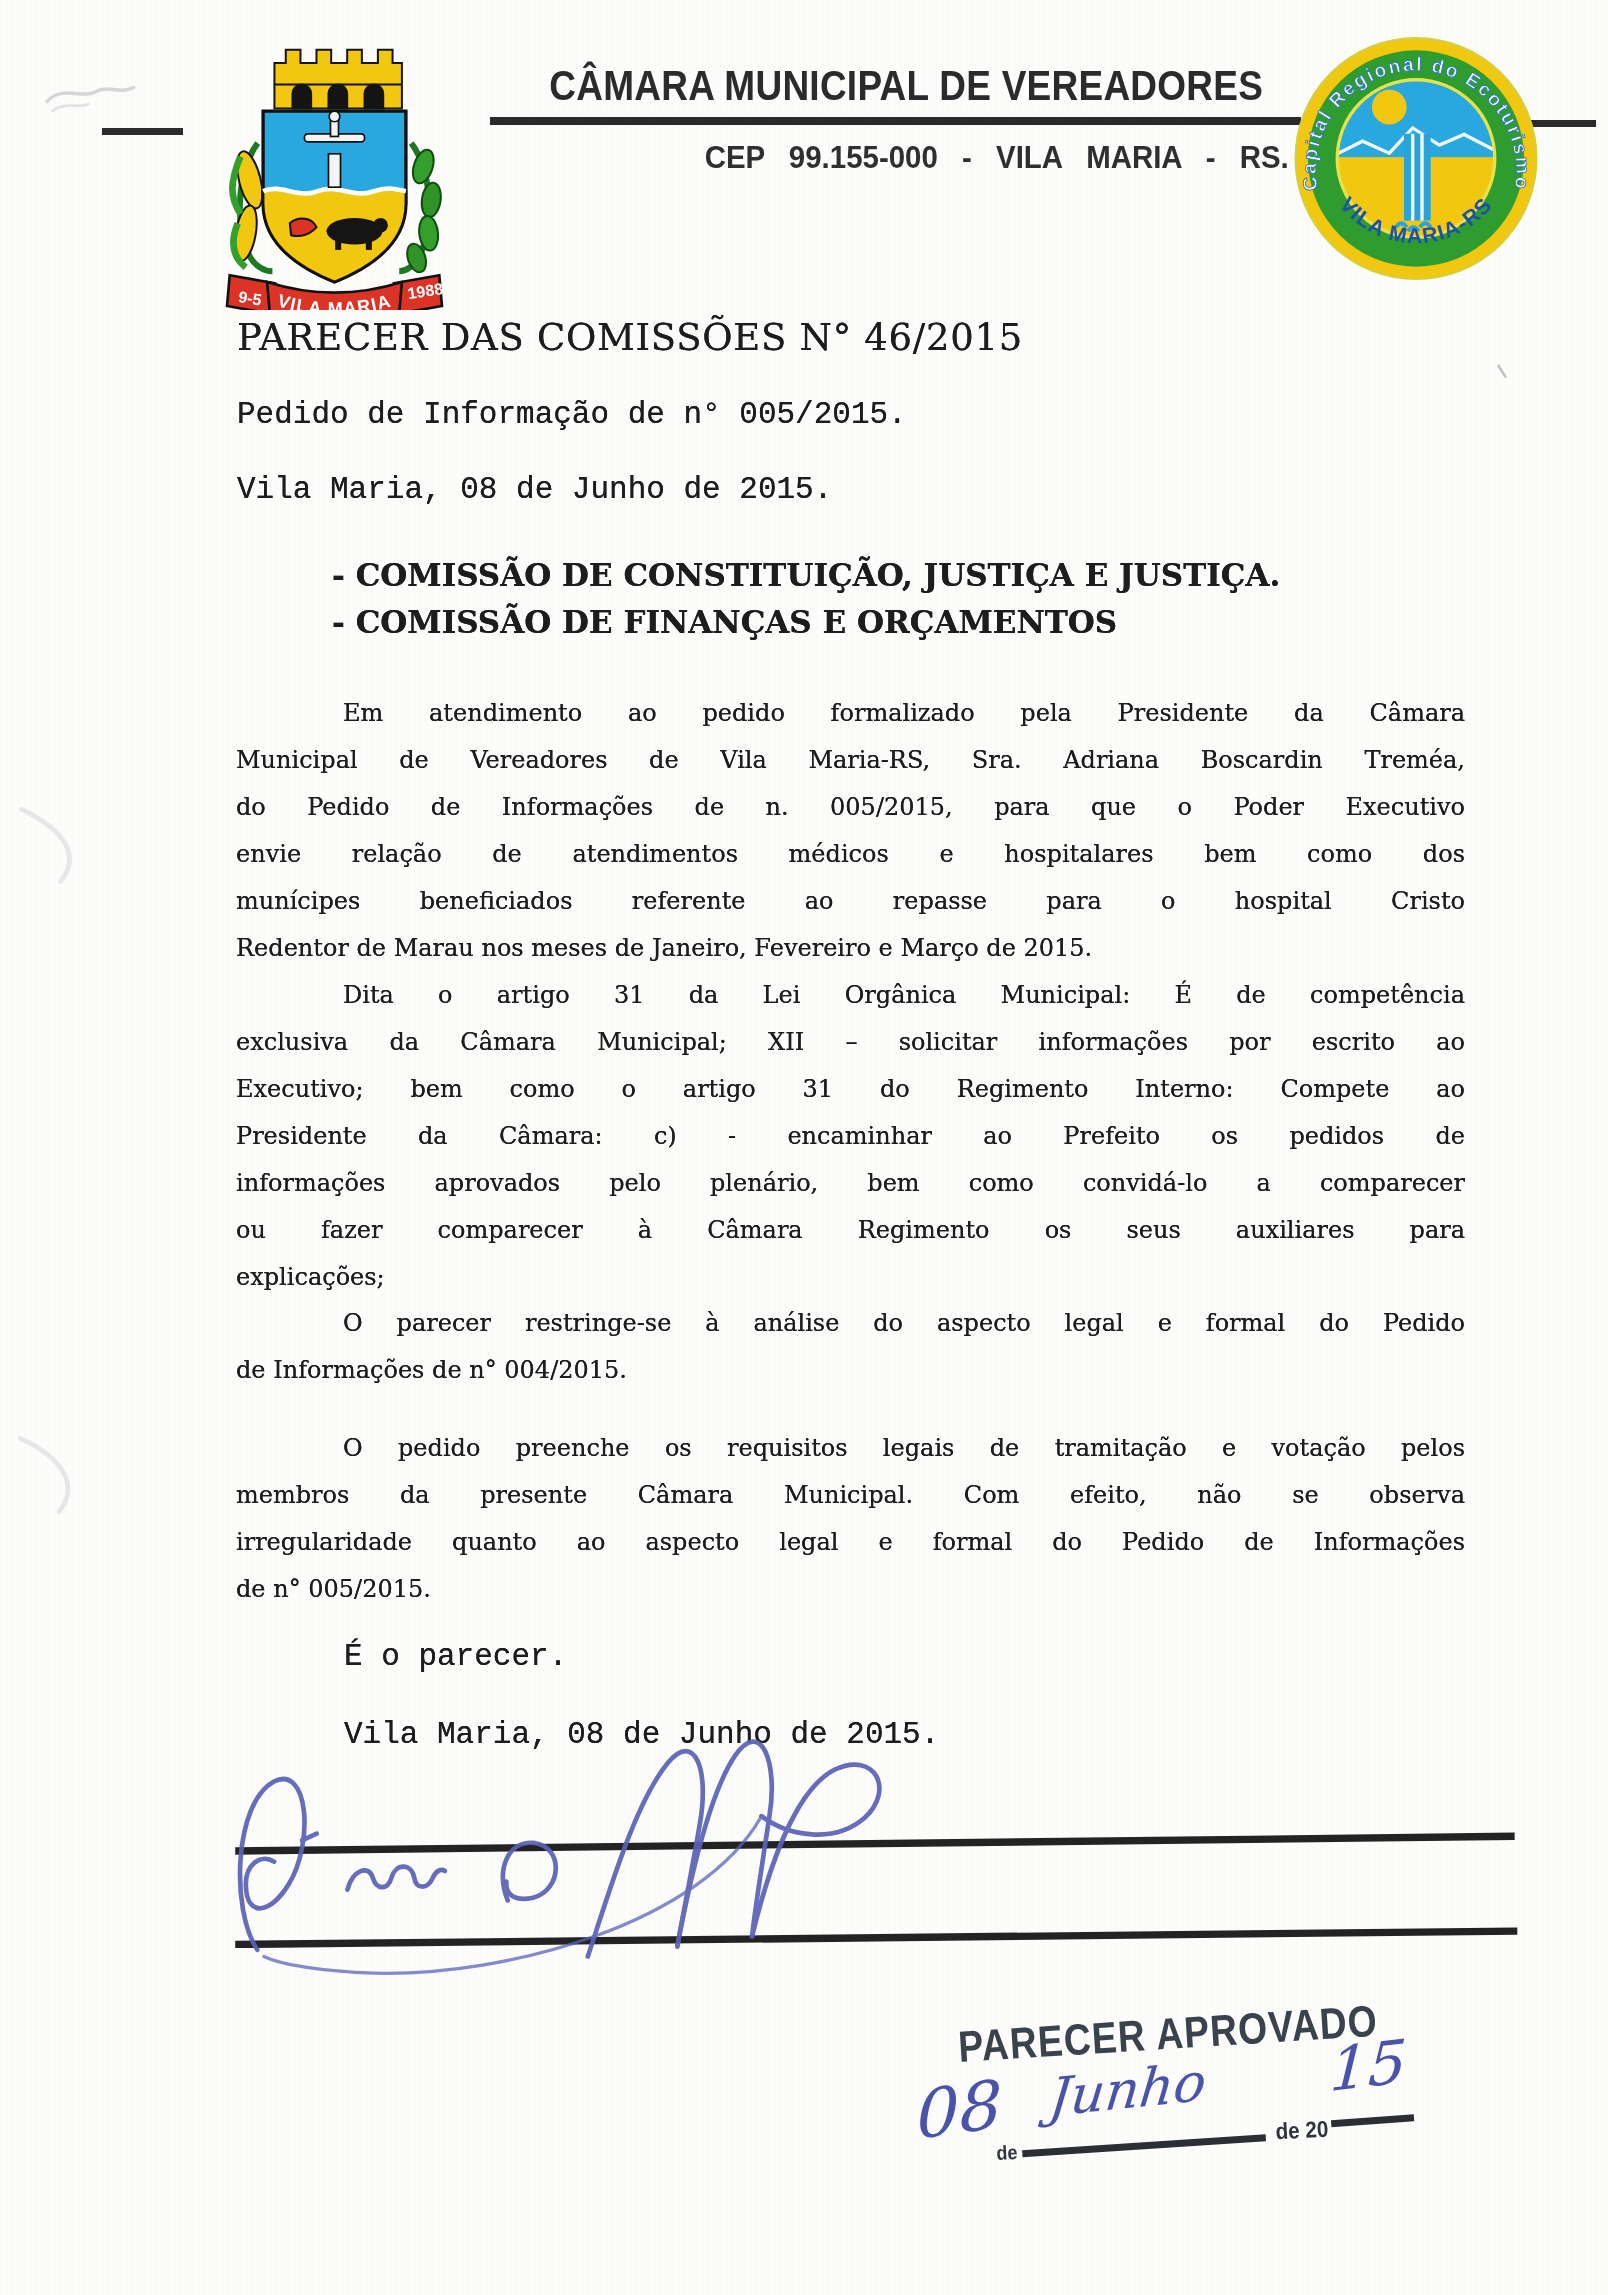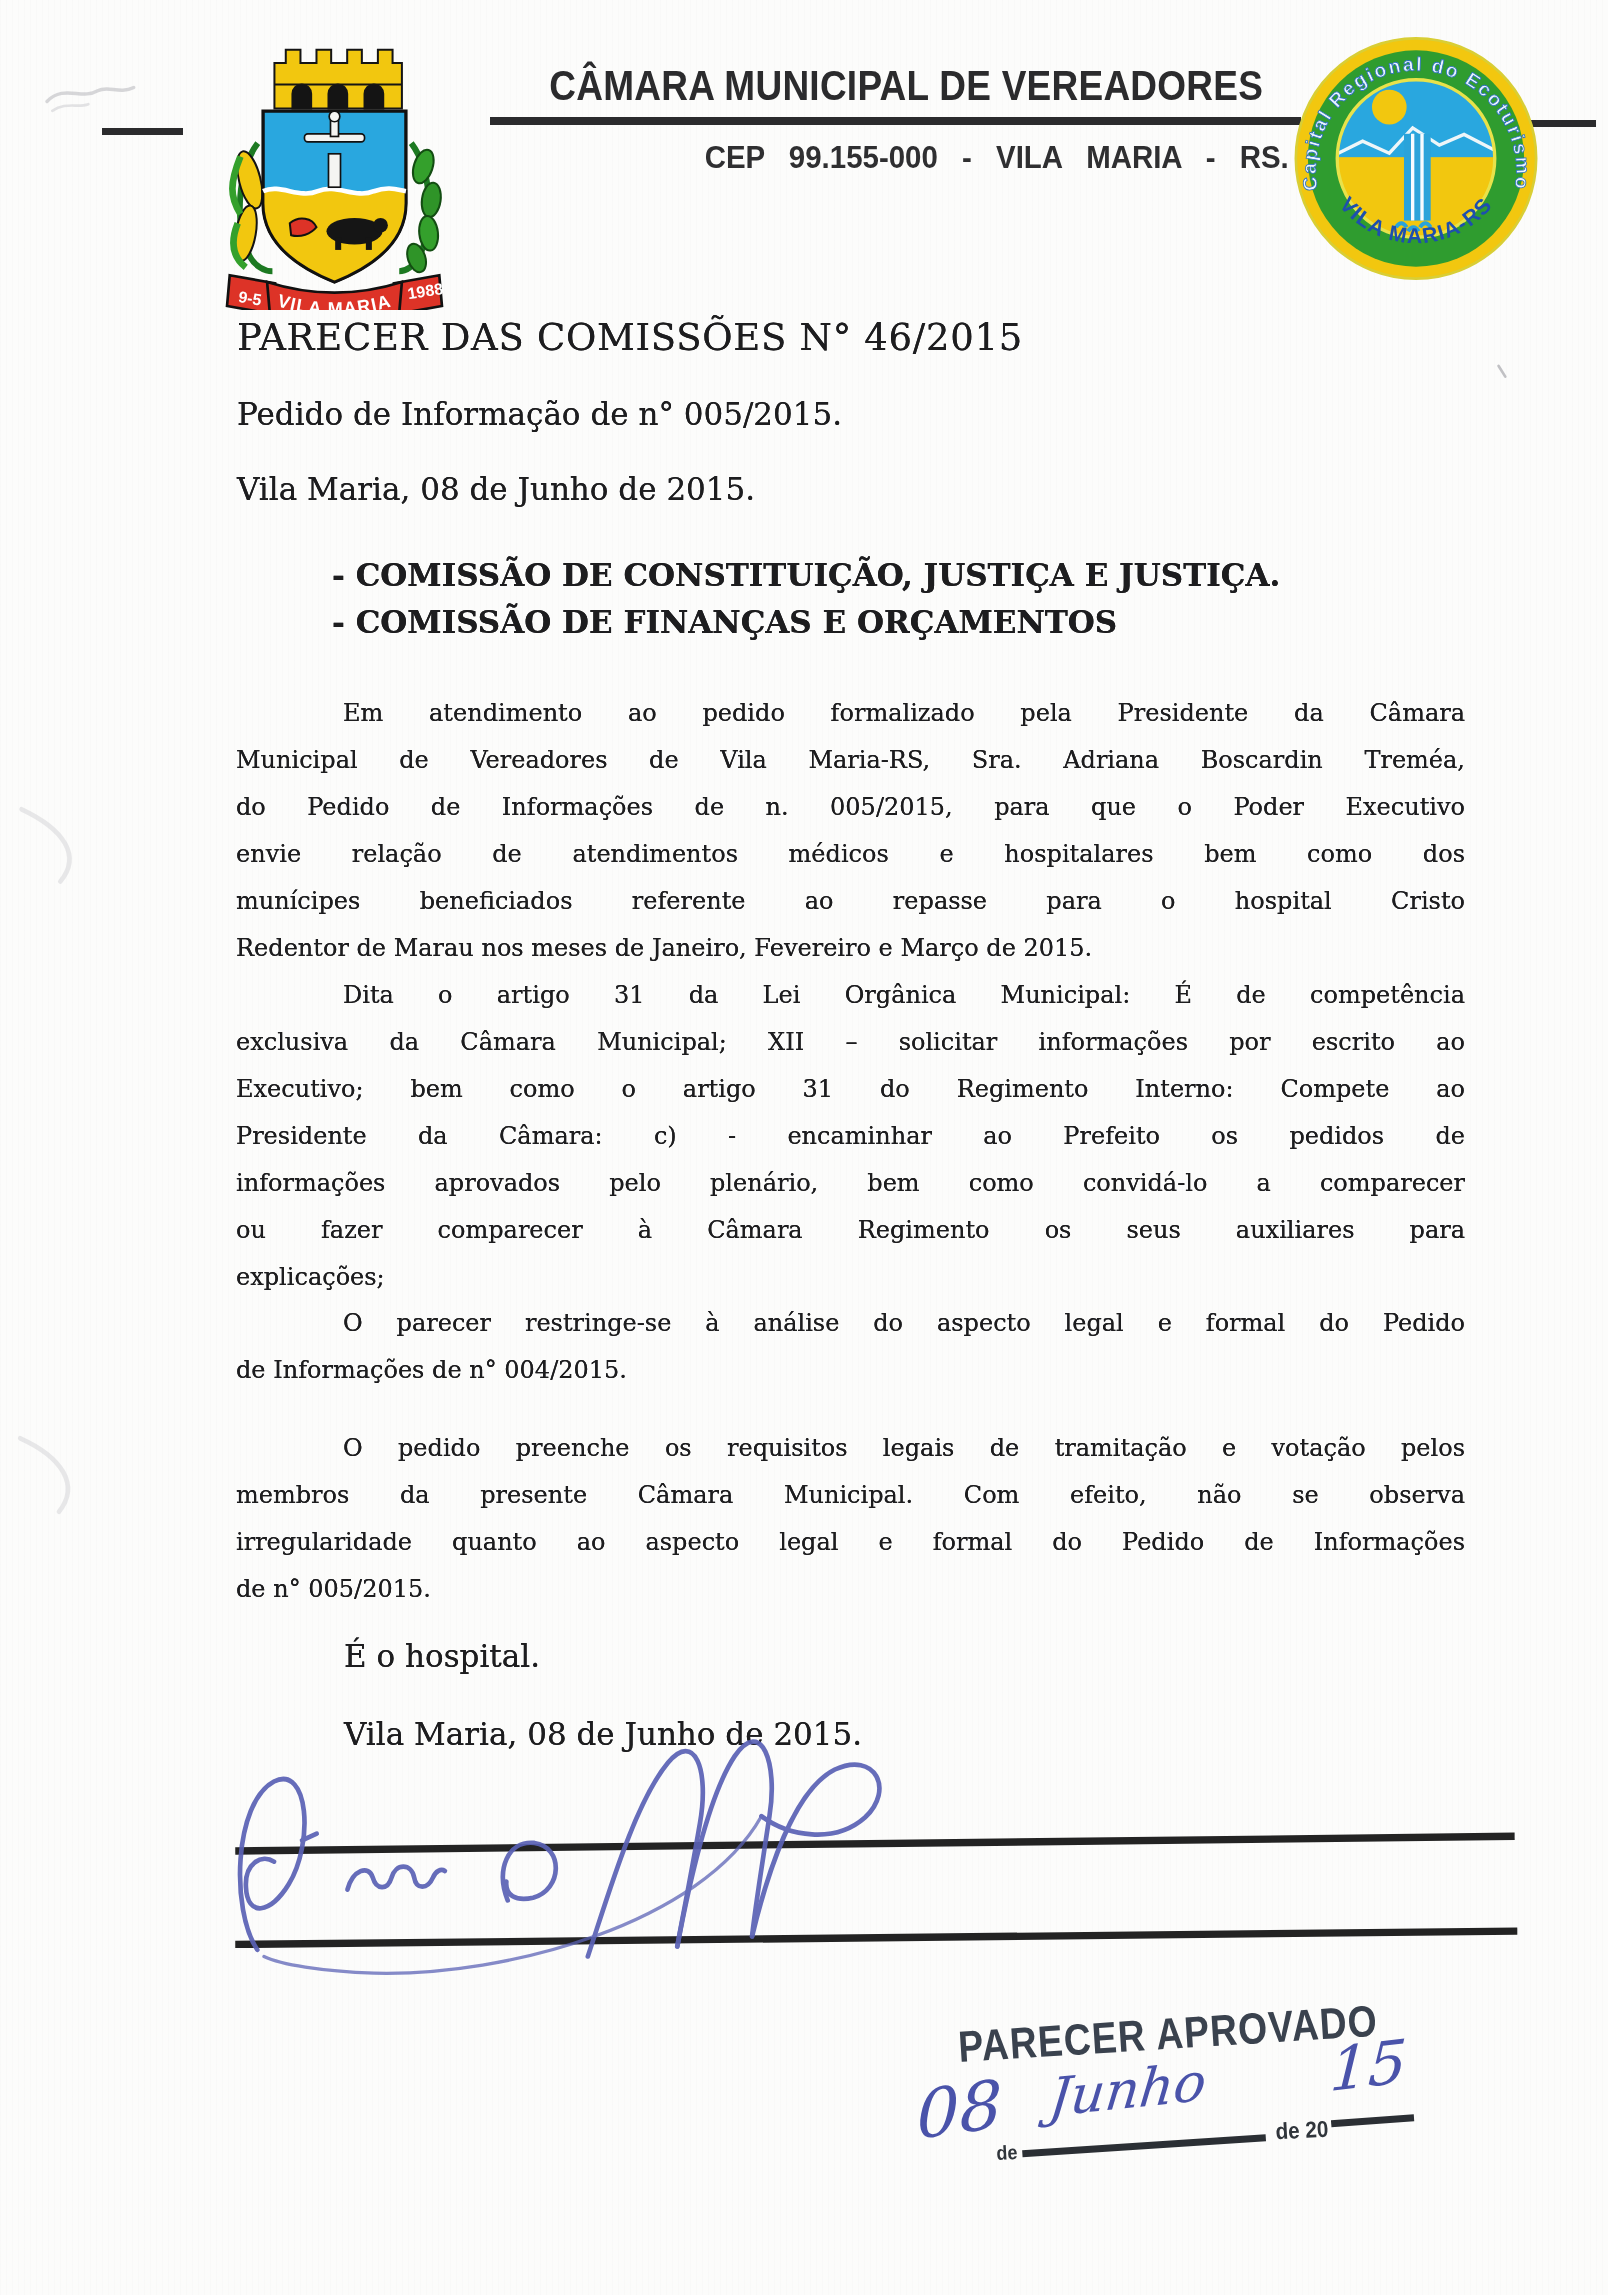--- a/index.html
+++ b/index.html
@@ -22,21 +22,21 @@
   .header-rule{height:8.7px;background:#2b2b2d;width:811px;margin:6.7px auto 0 auto;}
   .cep-line{
     margin-top:13.4px;font-family:"Liberation Sans",sans-serif;font-weight:bold;font-size:32px;color:#2f2f31;
     transform:scaleX(.92);transform-origin:center;white-space:nowrap;word-spacing:17.4px;
   }
   .dash{position:absolute;background:#2b2b2d;height:7.3px;}
   .dash-left{left:102px;top:128px;width:81px;}
   .dash-right{left:1529px;top:120px;width:67px;}
   
   .doc-title{position:absolute;left:237px;top:314px;font-size:37px;font-weight:normal;line-height:47px;letter-spacing:0.7px;white-space:nowrap;}
-  .single{position:absolute;font-size:31px;line-height:47px;white-space:nowrap;}
+  .single{position:absolute;font-size:31px;line-height:47px;white-space:nowrap;font-family:Liberation Mono, monospace;}
   .commissions{position:absolute;left:332px;top:552px;font-size:31px;line-height:47px;font-weight:bold;}
   .para{position:absolute;left:236px;width:1229px;font-size:24px;line-height:47px;}
   .para .line{text-align:justify;text-align-last:justify;}
   .para .line:last-child{text-align-last:left;}
   .para .line:first-child{text-indent:107px;}
   .doc-title,.single,.commissions,.para{text-shadow:0 0 0.4px currentColor;}
   
   .stamp-label{
     position:absolute;left:960px;top:2022px;transform:rotate(-3.6deg);transform-origin:left bottom;
     font-family:"Liberation Sans",sans-serif;font-weight:bold;font-size:44px;color:#3a424e;
@@ -201,21 +201,21 @@
     <div class="line">O parecer restringe-se à análise do aspecto legal e formal do Pedido</div>
     <div class="line">de Informações de n° 004/2015.</div>
   </div>
 <div class="para" style="top:1425px;">
     <div class="line">O pedido preenche os requisitos legais de tramitação e votação pelos</div>
     <div class="line">membros da presente Câmara Municipal. Com efeito, não se observa</div>
     <div class="line">irregularidade quanto ao aspecto legal e formal do Pedido de Informações</div>
     <div class="line">de n° 005/2015.</div>
   </div>
 
-<div class="single" style="left:344px;top:1633px;">É o hospital.</div>
+<div class="single" style="left:344px;top:1633px;">É o parecer.</div>
 <div class="single" style="left:344px;top:1711px;">Vila Maria, 08 de Junho de 2015.</div>
 
 <svg class="abs" style="left:0;top:0;" width="1609" height="2295" viewBox="0 0 2409 3437">
 
   <g fill="none" stroke-linecap="round">
     <path d="M70,152 C95,126 122,150 146,136 C162,127 178,142 200,131" stroke="#b6b6bc" stroke-width="5" opacity=".55"></path>
     <path d="M78,166 C98,152 116,162 132,156" stroke="#c4c4c8" stroke-width="4" opacity=".45"></path>
     <path d="M32,1212 C96,1242 122,1282 90,1320" stroke="#c9c9cd" stroke-width="7" opacity=".4"></path>
     <path d="M30,2154 C92,2182 120,2224 88,2264" stroke="#c9c9cd" stroke-width="7" opacity=".4"></path>
     <path d="M2244,548 l10,16" stroke="#9a9aa0" stroke-width="4" opacity=".6"></path>

